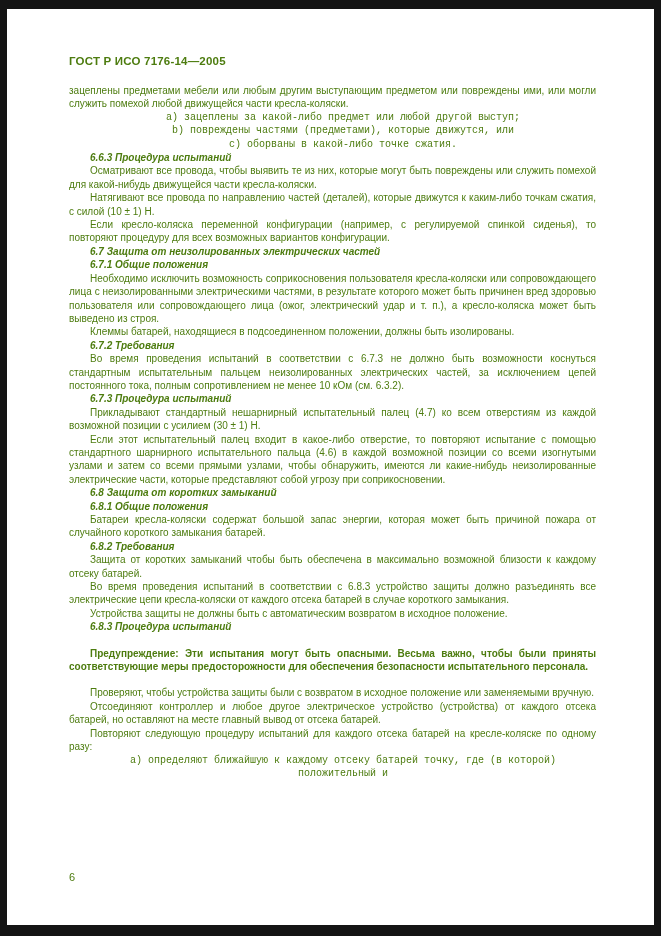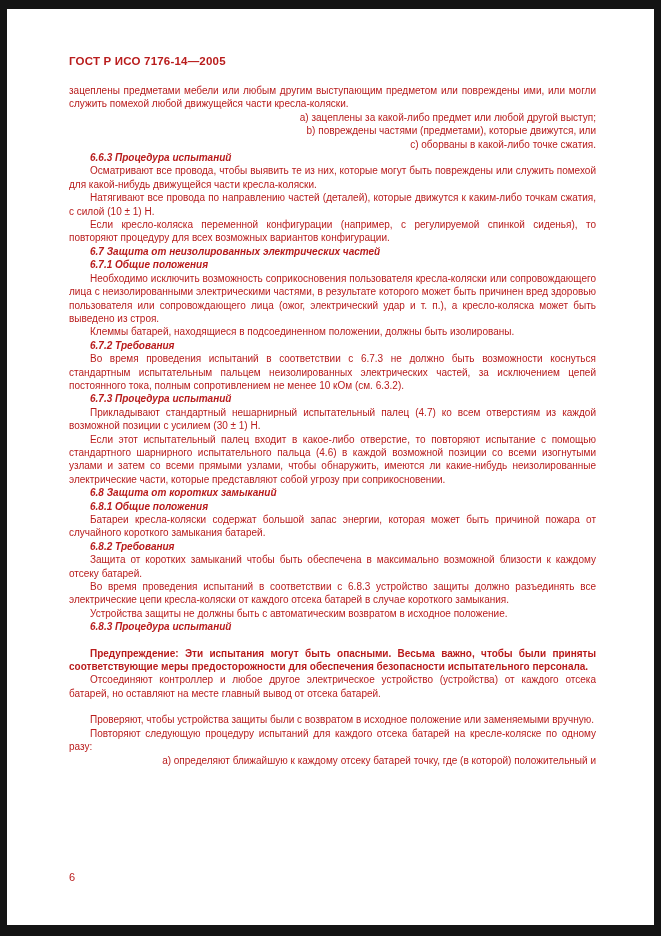--- a/index.html
+++ b/index.html
@@ -10,41 +10,41 @@
   .page {
     width: 661px;
     height: 936px;
     box-sizing: border-box;
     border-style: solid;
     border-color: #141414;
     border-width: 9px 7px 11px 7px;
     background: #ffffff;
     position: relative;
     font-family: "Liberation Sans", "DejaVu Sans", sans-serif;
-    color: #b91c1c;
+    color: #4d7c0f;
     overflow: hidden;
   }
   .content {
     padding: 46px 58px 0 62px;
   }
   .doc-header {
     font-size: 11.5px;
     font-weight: bold;
     letter-spacing: 0.2px;
     margin: 0 0 17px 0;
   }
   .doc-body p {
     margin: 0;
     font-size: 10px;
     line-height: 13.4px;
     text-align: justify;
   }
   .para.body { text-indent: 21px; }
   .para.body-noindent { text-indent: 0; }
-  .para.list { padding-left: 21px; text-align: right; }
+  .para.list { padding-left: 21px; text-align: center; font-family: Liberation Mono, monospace; }
   .para.heading { font-weight: bold; text-indent: 21px; text-align: left; font-style: italic; }
   .para.warning { font-weight: bold; text-indent: 21px; }
   .para.space-before { margin-top: 13px; }
   .page-number {
     position: absolute;
     left: 62px;
     bottom: 42px;
     font-size: 11px;
   }
 </style>
@@ -74,20 +74,20 @@
         <p class="para body">Если этот испытательный палец входит в какое-либо отверстие, то повторяют испытание с помощью стандартного шарнирного испытательного пальца (4.6) в каждой возможной позиции со всеми изогнутыми узлами и затем со всеми прямыми узлами, чтобы обнаружить, имеются ли какие-нибудь неизолированные электрические части, которые представляют собой угрозу при соприкосновении.</p>
         <p class="para heading">6.8 Защита от коротких замыканий</p>
         <p class="para heading">6.8.1 Общие положения</p>
         <p class="para body">Батареи кресла-коляски содержат большой запас энергии, которая может быть причиной пожара от случайного короткого замыкания батарей.</p>
         <p class="para heading">6.8.2 Требования</p>
         <p class="para body">Защита от коротких замыканий чтобы быть обеспечена в максимально возможной близости к каждому отсеку батарей.</p>
         <p class="para body">Во время проведения испытаний в соответствии с 6.8.3 устройство защиты должно разъединять все электрические цепи кресла-коляски от каждого отсека батарей в случае короткого замыкания.</p>
         <p class="para body">Устройства защиты не должны быть с автоматическим возвратом в исходное положение.</p>
         <p class="para heading">6.8.3 Процедура испытаний</p>
         <p class="para warning space-before">Предупреждение: Эти испытания могут быть опасными. Весьма важно, чтобы были приняты соответствующие меры предосторожности для обеспечения безопасности испытательного персонала.</p>
+        <p class="para body space-before">Проверяют, чтобы устройства защиты были с возвратом в исходное положение или заменяемыми вручную.</p>
         <p class="para body">Отсоединяют контроллер и любое другое электрическое устройство (устройства) от каждого отсека батарей, но оставляют на месте главный вывод от отсека батарей.</p>
-        <p class="para body space-before">Проверяют, чтобы устройства защиты были с возвратом в исходное положение или заменяемыми вручную.</p>
         <p class="para body">Повторяют следующую процедуру испытаний для каждого отсека батарей на кресле-коляске по одному разу:</p>
         <p class="para list">а) определяют ближайшую к каждому отсеку батарей точку, где (в которой) положительный и</p>
       </div>
   </div>
   <div class="page-number">6</div>
 </div>
 
 </body></html>

